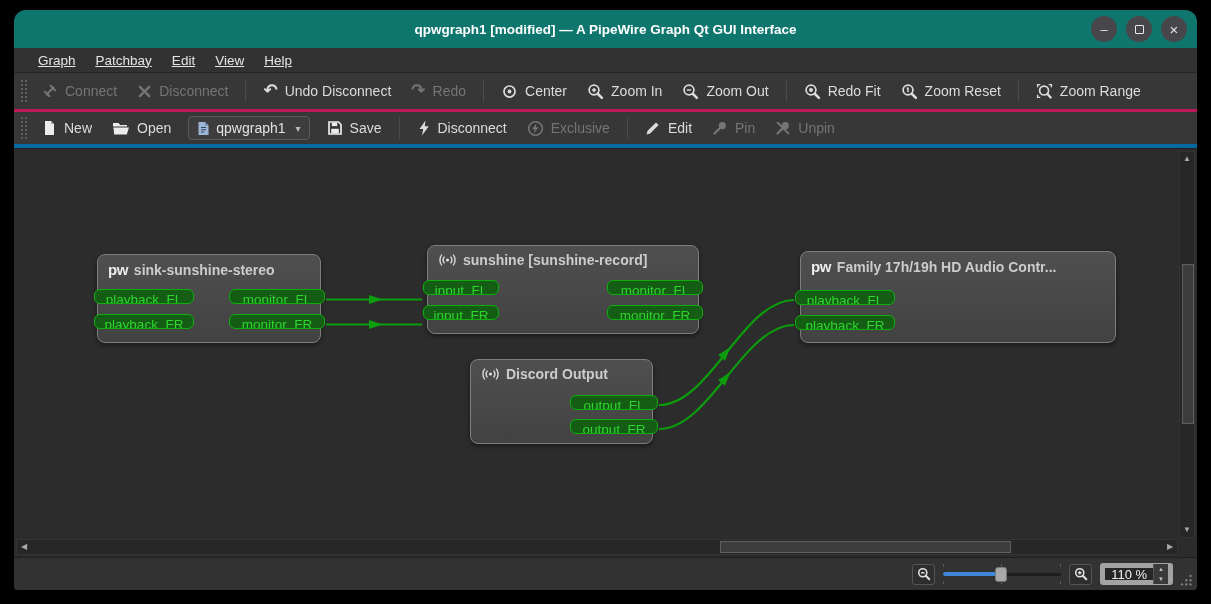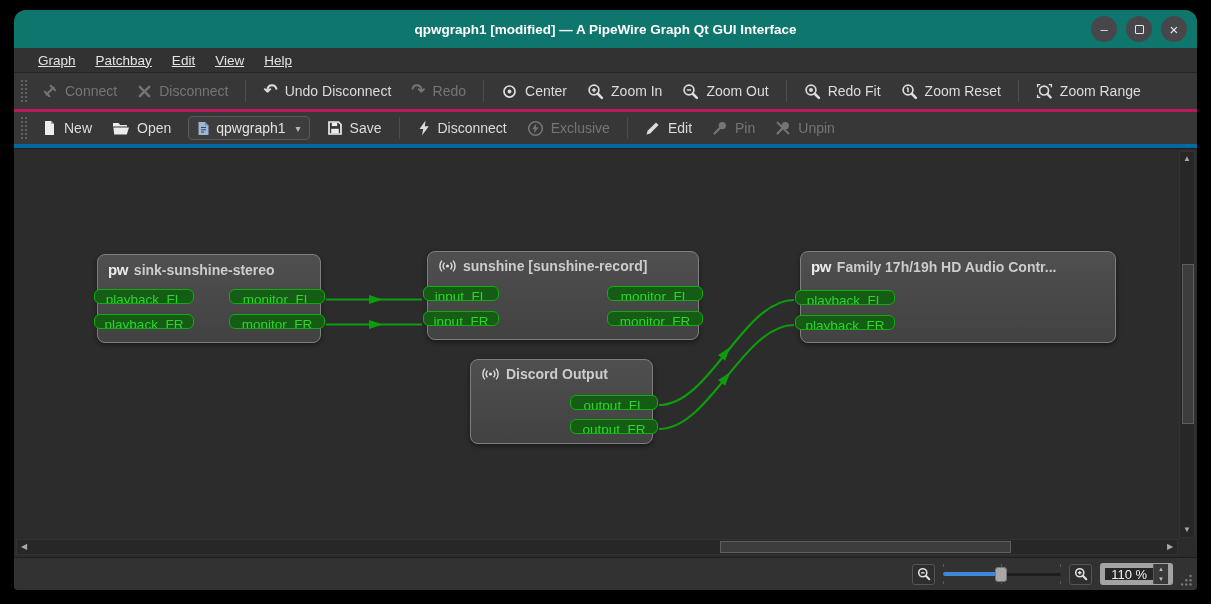--- a/index.html
+++ b/index.html
@@ -309,21 +309,21 @@
       <div class="node-title">
         <span class="pwglyph">pw</span>
         <span>sink-sunshine-stereo</span>
       </div>
       <div class="port" style="left:-4px; top:34px; width:100px;">playback_FL</div>
       <div class="port" style="left:-4px; top:59px; width:100px;">playback_FR</div>
       <div class="port" style="right:-5px; top:34px; width:96px;">monitor_FL</div>
       <div class="port" style="right:-5px; top:59px; width:96px;">monitor_FR</div>
     </div>
 
-    <div class="node" style="left:413px; top:102px; width:272px; height:89px;">
+    <div class="node" style="left:413px; top:96px; width:272px; height:89px;">
       <div class="node-title">
         <svg width="19" height="16" viewBox="0 0 18 16" fill="none" stroke="#dddddd" stroke-width="1.4">
             <circle cx="9" cy="8" r="1.6" fill="#dddddd" stroke="none"></circle>
             <path d="M6 4.6 A5.3 5.3 0 0 0 6 11.4 M3.4 2.6 A8.3 8.3 0 0 0 3.4 13.4 M12 4.6 A5.3 5.3 0 0 1 12 11.4 M14.6 2.6 A8.3 8.3 0 0 1 14.6 13.4"></path>
           </svg>
         <span>sunshine [sunshine-record]</span>
       </div>
       <div class="port" style="left:-5px; top:34px; width:76px;">input_FL</div>
       <div class="port" style="left:-5px; top:59px; width:76px;">input_FR</div>
       <div class="port" style="right:-5px; top:34px; width:96px;">monitor_FL</div>

